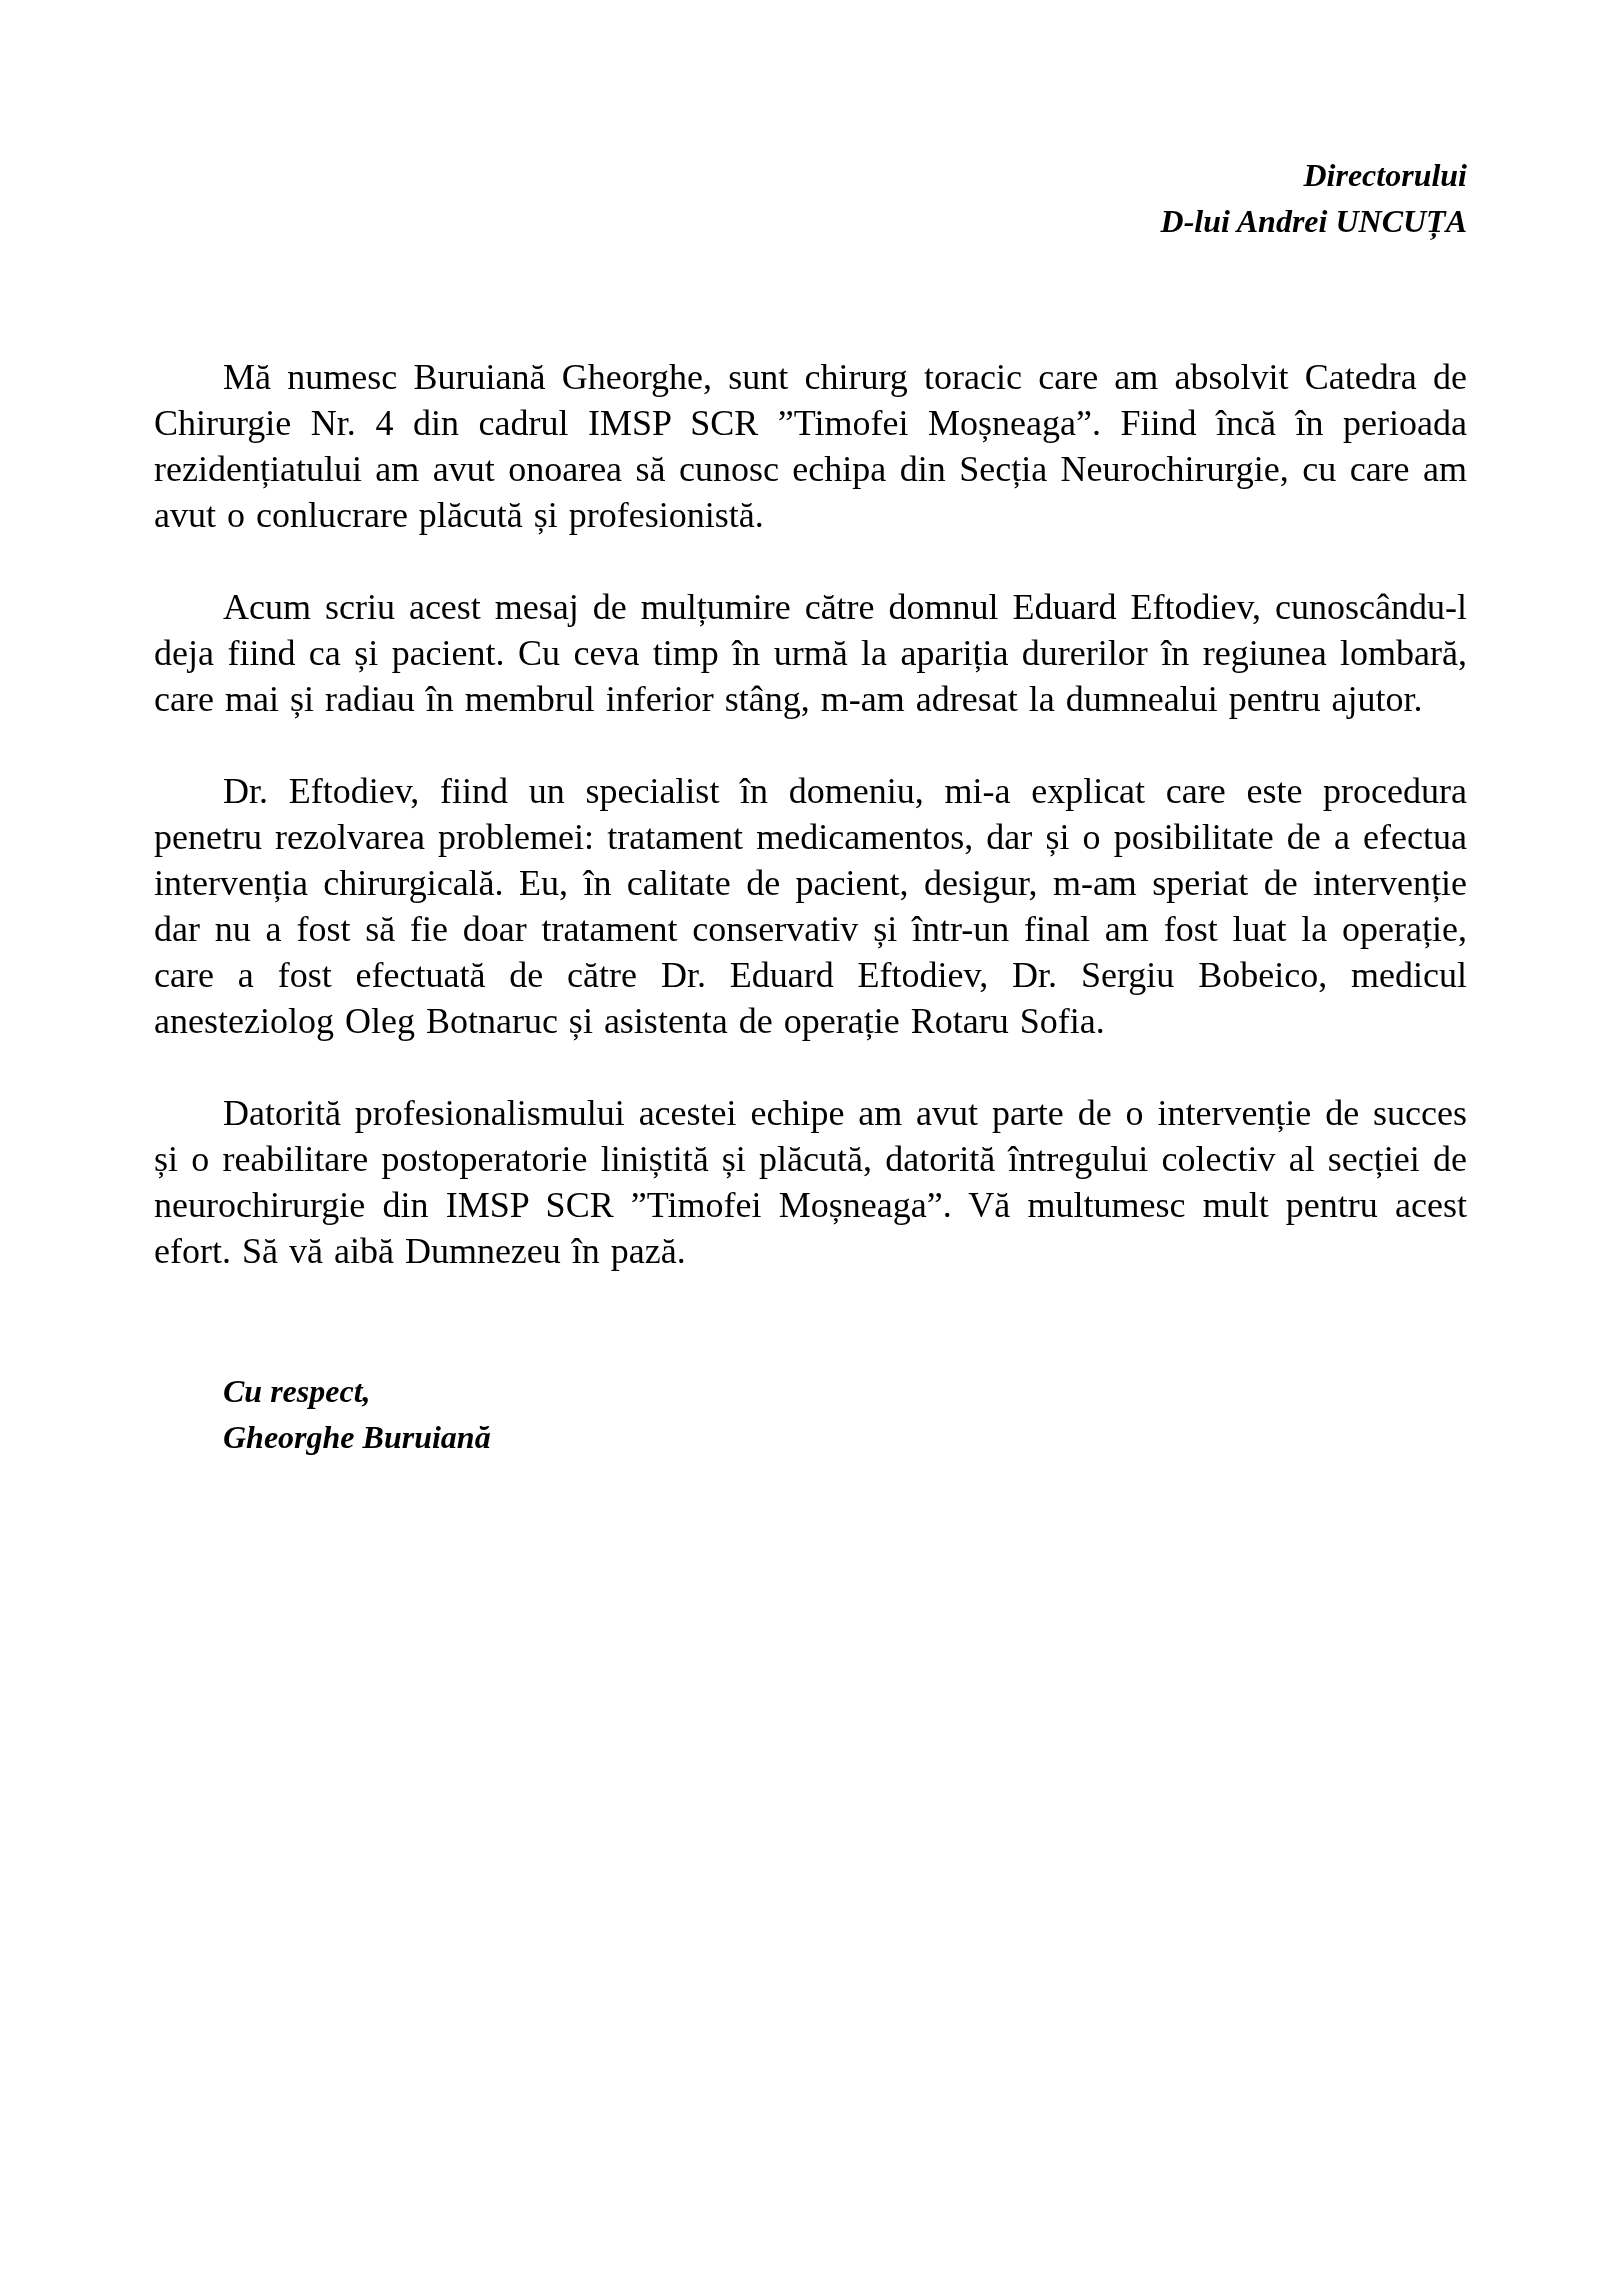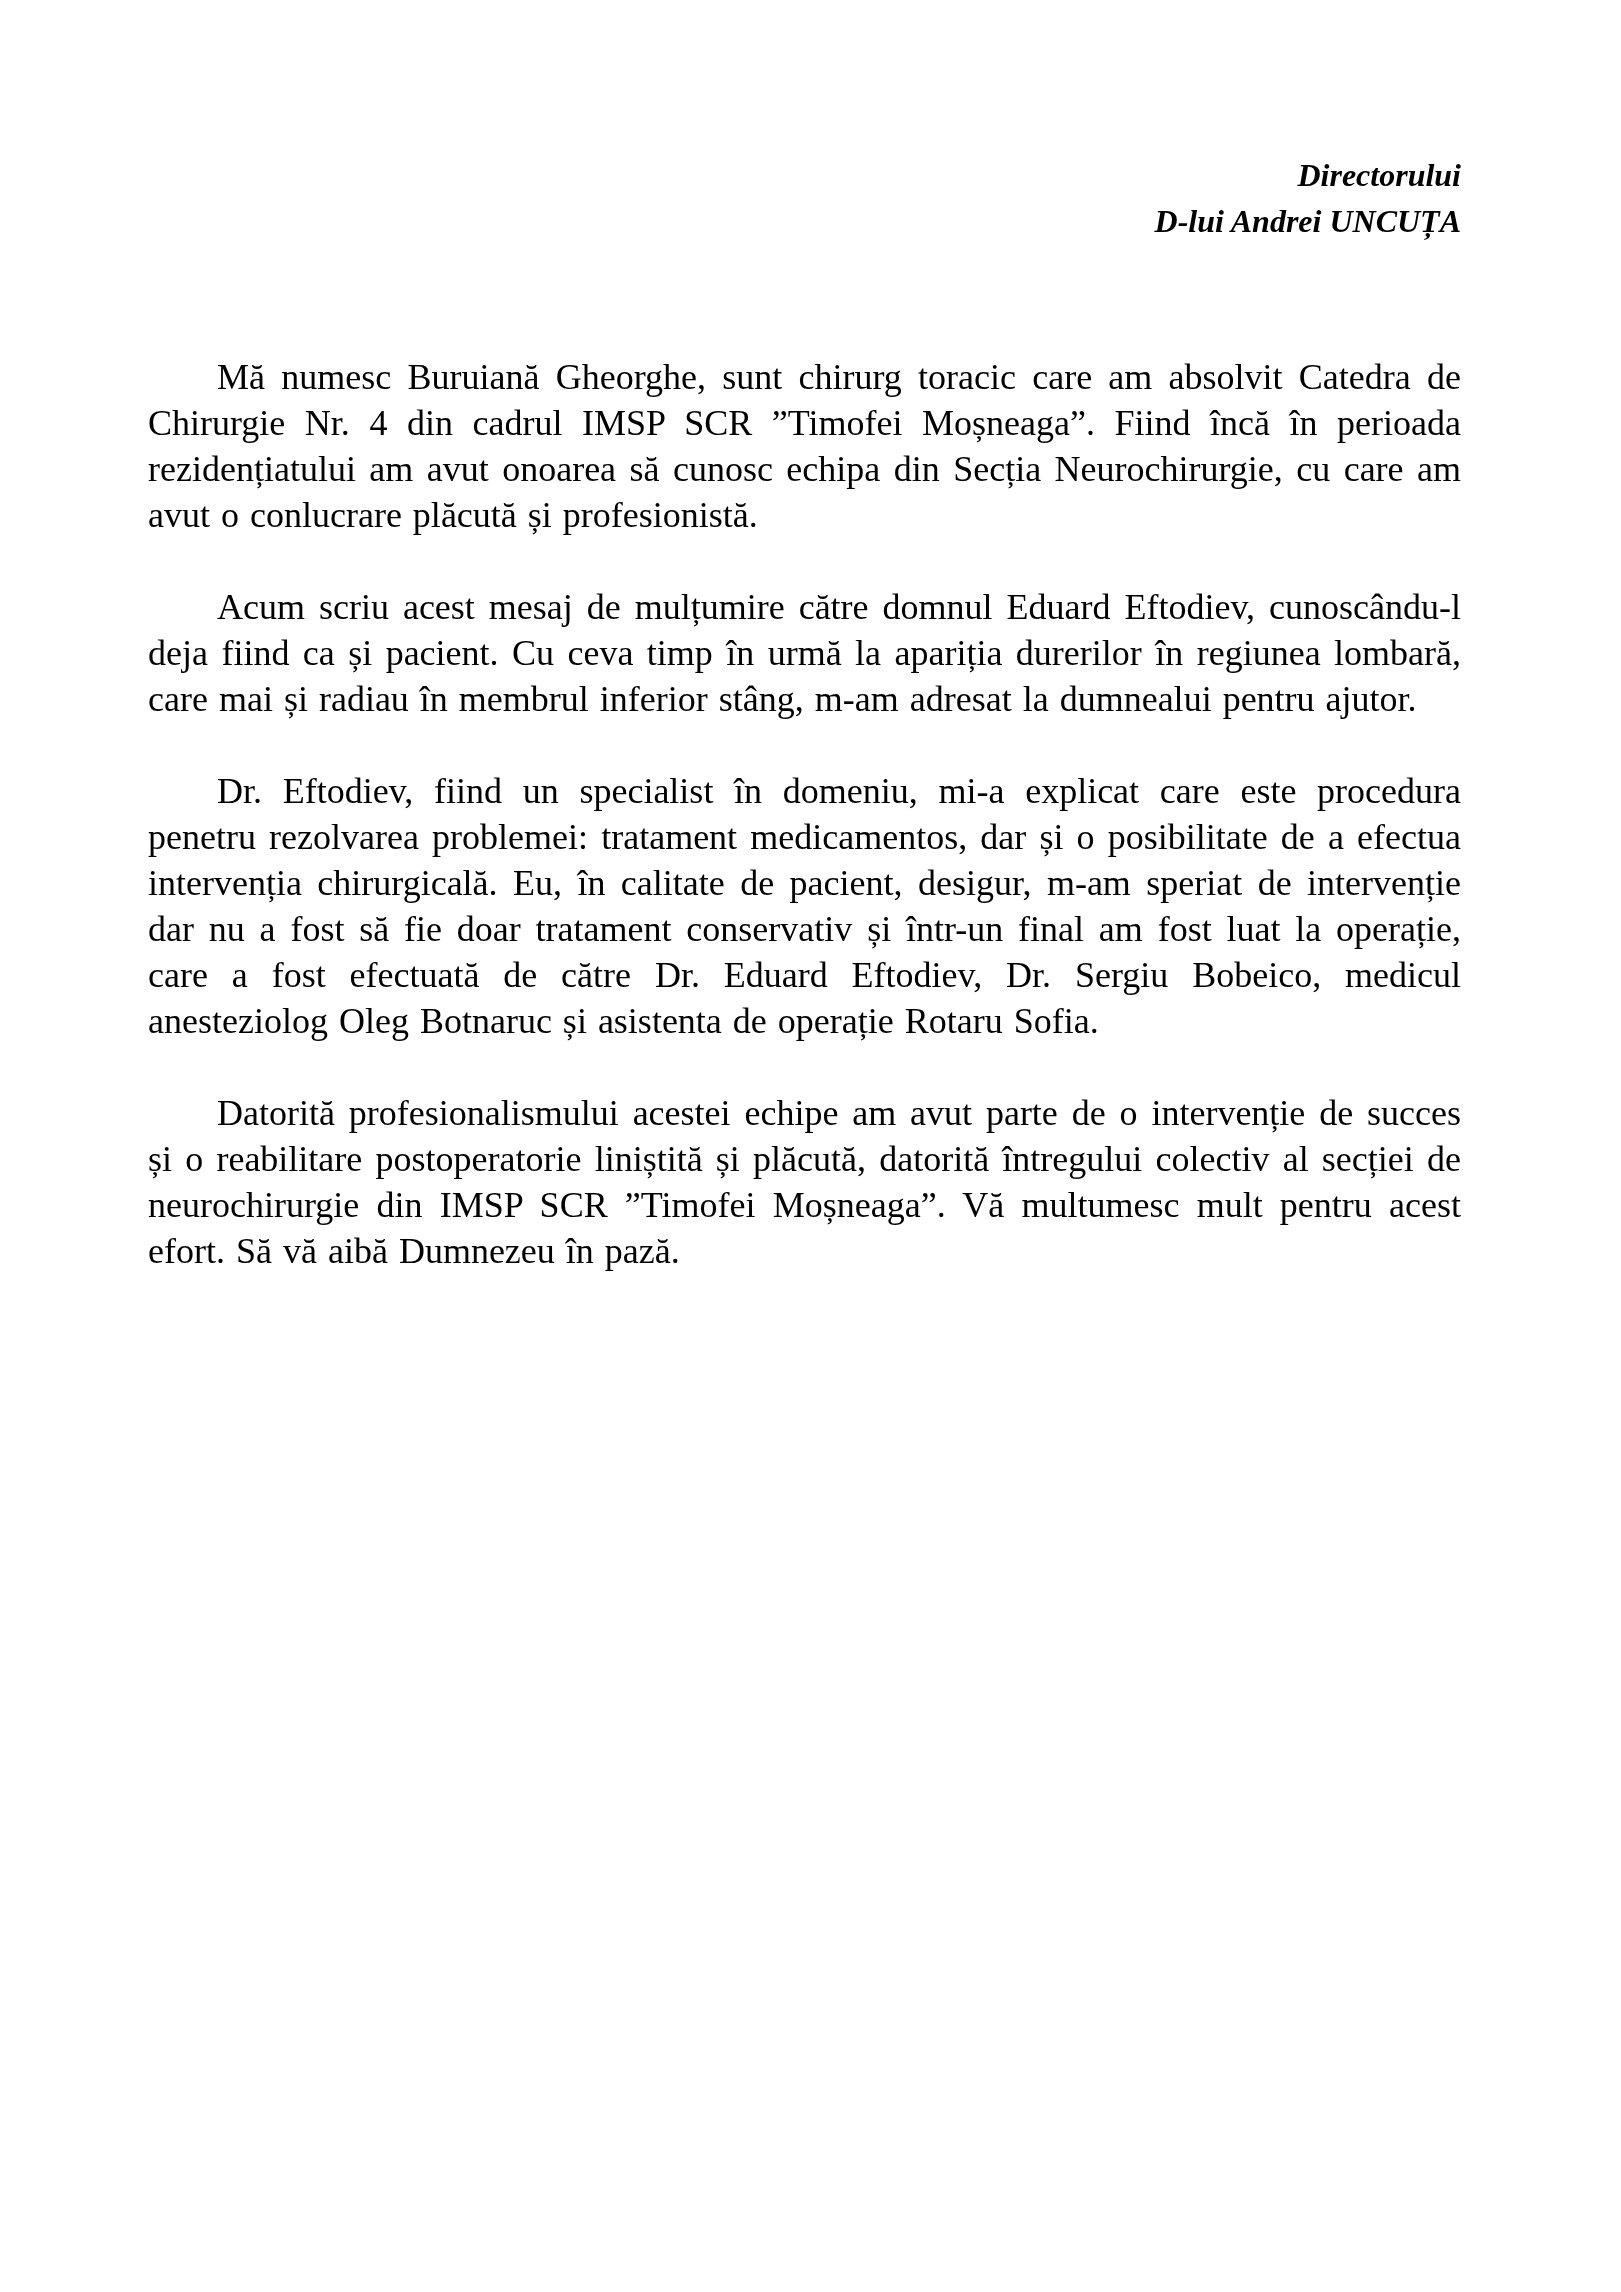--- a/index.html
+++ b/index.html
@@ -11,21 +11,21 @@
     position: relative;
     width: 1621px;
     height: 2293px;
     background: #ffffff;
     color: #000000;
     font-family: "Liberation Serif", "DejaVu Serif", serif;
     overflow: hidden;
   }
   .content {
     position: absolute;
-    left: 148px;
+    left: 154px;
     top: 152px;
     width: 1313px;
   }
   .letter-header {
     text-align: right;
     font-weight: bold;
     font-style: italic;
     font-size: 32px;
     line-height: 46px;
   }
@@ -61,16 +61,20 @@
     </div>
 
     <p class="para first">Mă numesc Buruiană Gheorghe, sunt chirurg toracic care am absolvit Catedra de Chirurgie Nr. 4 din cadrul IMSP SCR ”Timofei Moșneaga”. Fiind încă în perioada rezidențiatului am avut onoarea să cunosc echipa din Secția Neurochirurgie, cu care am avut o conlucrare plăcută și profesionistă.</p>
 
     <p class="para">Acum scriu acest mesaj de mulțumire către domnul Eduard Eftodiev, cunoscându-l deja fiind ca și pacient. Cu ceva timp în urmă la apariția durerilor în regiunea lombară, care mai și radiau în membrul inferior stâng, m-am adresat la dumnealui pentru ajutor.</p>
 
     <p class="para">Dr. Eftodiev, fiind un specialist în domeniu, mi-a explicat care este procedura penetru rezolvarea problemei: tratament medicamentos, dar și o posibilitate de a efectua intervenția chirurgicală. Eu, în calitate de pacient, desigur, m-am speriat de intervenție dar nu a fost să fie doar tratament conservativ și într-un final am fost luat la operație, care a fost efectuată de către Dr. Eduard Eftodiev, Dr. Sergiu Bobeico, medicul anesteziolog Oleg Botnaruc și asistenta de operație Rotaru Sofia.</p>
 
     <p class="para">Datorită profesionalismului acestei echipe am avut parte de o intervenție de succes și o reabilitare postoperatorie liniștită și plăcută, datorită întregului colectiv al secției de neurochirurgie din IMSP SCR ”Timofei Moșneaga”. Vă multumesc mult pentru acest efort. Să vă aibă Dumnezeu în pază.</p>
 
+    <div class="signature">
+      <div>Cu respect,</div>
+      <div>Gheorghe Buruiană</div>
+    </div>
 
   </div>
 </div>
 
 
 </body></html>

